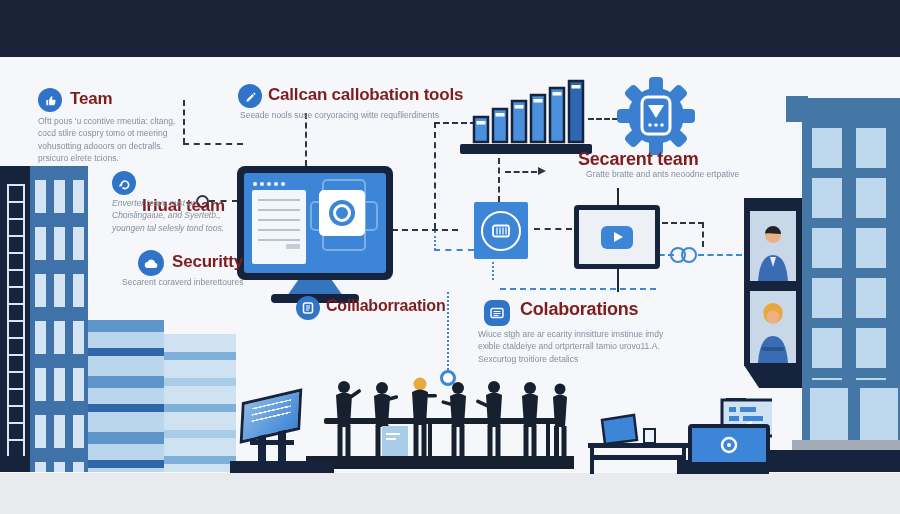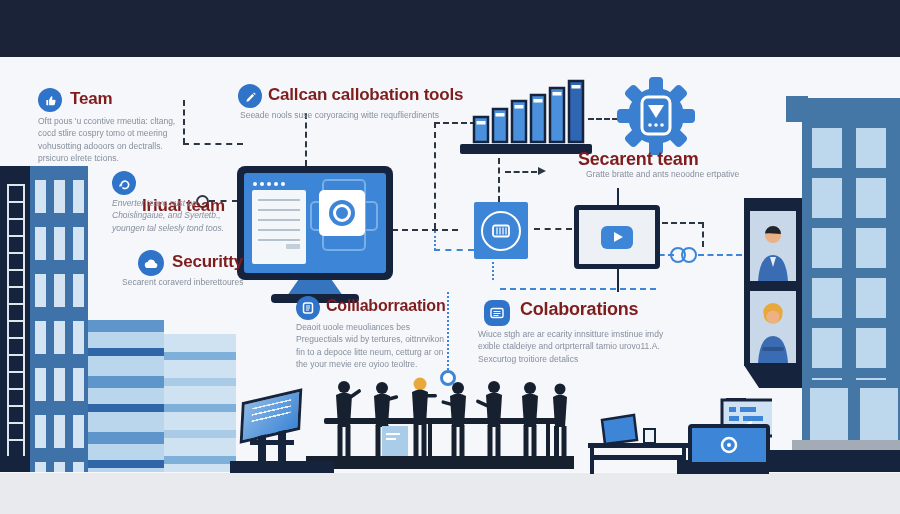--- a/index.html
+++ b/index.html
@@ -321,21 +321,20 @@
   <div class="h-lbl" style="left:172px;top:252px;font-size:17px;">Securitty</div>
   <div class="b-txt" style="left:122px;top:276px;width:160px;white-space:nowrap;">Secarent coraverd inberettoures</div>
 
   <div class="ic-circle" style="left:296px;top:296px;">
     <svg width="12" height="12" viewBox="0 0 12 12">
         <rect x="1.5" y="1" width="9" height="10" rx="2" fill="none" stroke="#fff" stroke-width="1.5"></rect>
         <path d="M4 4 h4 M4 6 h4 M4 8 h3" stroke="#fff" stroke-width="1.1"></path>
       </svg>
   </div>
   <div class="h-lbl" style="left:326px;top:297px;font-size:16px;">Colliaborraation</div>
-  <div class="b-txt" style="left:296px;top:321px;width:158px;">Deaoit uoole meuoliances bes Preguectials wid by tertures, oittnrvikon fin to a depoce litte neum, cetturg ar on the your mevie ere oyioo teoltre.</div>
 
   <div class="ic-square" style="left:484px;top:300px;">
     <svg width="14" height="12" viewBox="0 0 14 12">
         <rect x="1" y="1.5" width="12" height="9" rx="1.5" fill="none" stroke="#fff" stroke-width="1.4"></rect>
         <path d="M3.5 4.5 h7 M3.5 6.5 h7 M3.5 8.5 h5" stroke="#fff" stroke-width="1"></path>
       </svg>
   </div>
   <div class="h-lbl" style="left:520px;top:299px;font-size:18px;">Colaborations</div>
   <div class="b-txt" style="left:478px;top:328px;width:192px;">Wiuce stgh are ar ecarity innsitture imstinue imdy exible ctaldeiye and ortprterrall tamio urovo11.A. Sexcurtog troitiore detalics</div>
 

